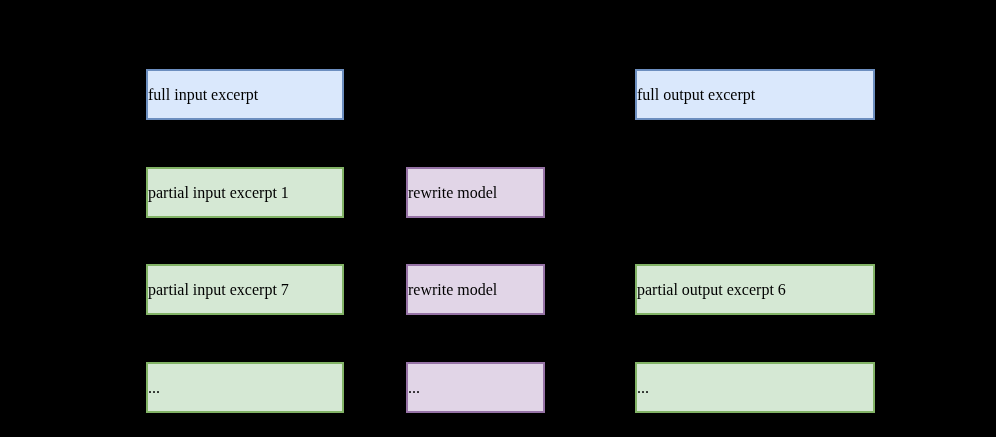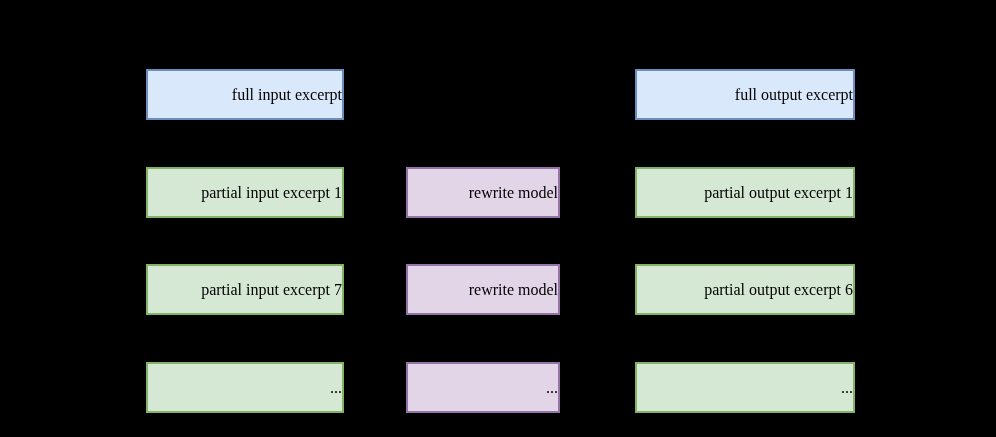--- a/index.html
+++ b/index.html
@@ -13,44 +13,43 @@
     height: 437px;
     background: var(--canvas-bg, #000000);
     overflow: hidden;
     font-family: "Liberation Serif", serif;
   }
   .node {
     position: absolute;
     box-sizing: border-box;
     display: flex;
     align-items: center;
-    justify-content: flex-end;
+    justify-content: flex-start;
     text-align: center;
     border: 2px solid;
     font-size: 16px;
     color: var(--text-color, #000000);
     line-height: 1.1;
   }
   .node.blue {
     background: var(--blue-fill, #dae8fc);
     border-color: var(--blue-border, #6c8ebf);
   }
   .node.green {
     background: var(--green-fill, #d5e8d4);
     border-color: var(--green-border, #82b366);
-    padding-left: 40px;
   }
   .node.purple {
     background: var(--purple-fill, #e1d5e7);
     border-color: var(--purple-border, #9673a6);
   }
   
   .col-left   { left: 146px; width: 198px; }
-  .col-mid    { left: 406px; width: 154px; }
-  .col-right  { left: 635px; width: 220px; }
+  .col-mid    { left: 406px; width: 139px; }
+  .col-right  { left: 635px; width: 240px; }
   .row-1 { top: 69px;  height: 51px; }
   .row-2 { top: 167px; height: 51px; }
   .row-3 { top: 264px; height: 51px; }
   .row-4 { top: 362px; height: 51px; }
   .connector-layer {
     position: absolute;
     left: 0; top: 0;
     width: 996px;
     height: 437px;
     pointer-events: none;
@@ -121,23 +120,20 @@
   </div>
 
   <div class="node purple col-mid row-3">
     <span>rewrite model</span>
   </div>
 
   <div class="node purple col-mid row-4">
     <span>...</span>
   </div>
 
-  <div class="node green col-right row-2">
-    <span>partial output excerpt 1</span>
-  </div>
 
   <div class="node green col-right row-3">
     <span>partial output excerpt 6</span>
   </div>
 
   <div class="node green col-right row-4">
     <span>...</span>
   </div>
 
 </div>

